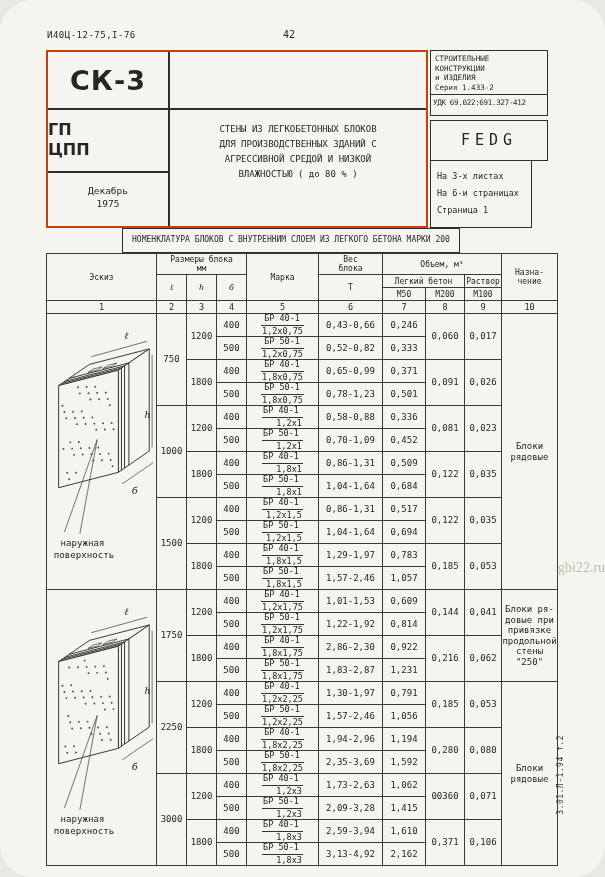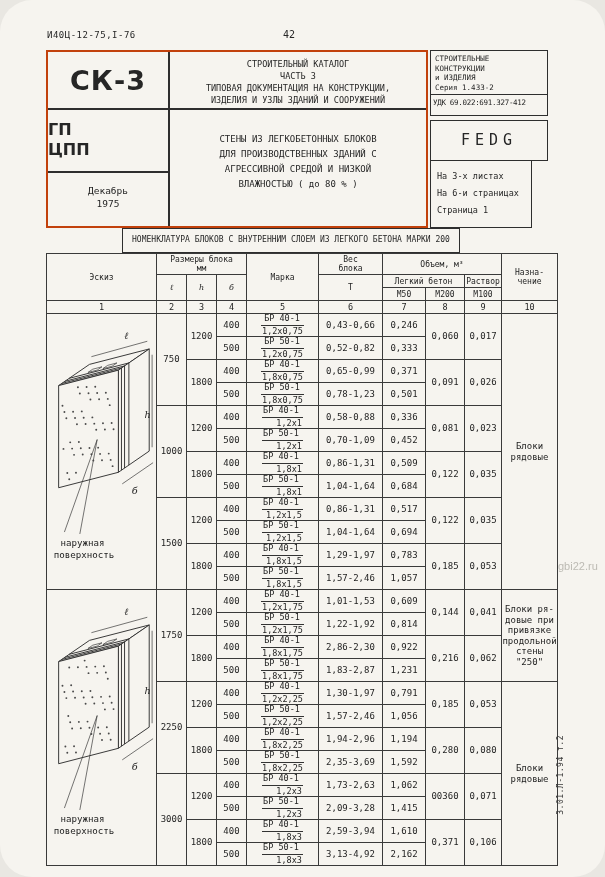--- a/index.html
+++ b/index.html
@@ -13,21 +13,21 @@
   .hdr-row1{display:flex;height:58px;border-bottom:2px solid #2e2e2e;box-sizing:border-box;}
   .cell-sk3{width:122px;border-right:2px solid #2e2e2e;box-sizing:border-box;
             font-family:"DejaVu Sans",sans-serif;font-weight:bold;font-size:27px;
             display:flex;align-items:center;justify-content:center;letter-spacing:1px;}
   .cell-title{flex:1;text-align:center;font-size:8.5px;line-height:12px;padding-top:6px;}
   .hdr-row2{display:flex;height:116px;}
   .hdr-col-left{width:122px;border-right:2px solid #2e2e2e;box-sizing:border-box;display:flex;flex-direction:column;}
   .cell-gp{height:63px;border-bottom:2px solid #2e2e2e;box-sizing:border-box;
            font-family:"DejaVu Sans",sans-serif;font-weight:bold;font-size:16px;line-height:20px;padding-top:10px;}
   .cell-date{flex:1;text-align:center;font-size:9.5px;line-height:13px;padding-top:11px;}
-  .cell-subject{flex:1;text-align:center;font-size:9px;line-height:15px;padding-top:22px;}
+  .cell-subject{flex:1;text-align:center;font-size:9px;line-height:15px;padding-top:12px;}
   
   .box-org{position:absolute;left:430px;top:50px;width:118px;height:66px;border:1.5px solid #2e2e2e;box-sizing:border-box;}
   .org-lines{font-size:7.5px;line-height:9.5px;padding:3px 0 2px 4px;}
   .org-udk{border-top:1.5px solid #2e2e2e;font-size:7.5px;padding:3px 1px 0 2px;letter-spacing:-.3px;}
   .box-stamp{position:absolute;left:430px;top:120px;width:118px;height:41px;border:1.5px solid #2e2e2e;box-sizing:border-box;
              text-align:center;font-size:15px;letter-spacing:5px;line-height:38px;}
   .box-sheets{position:absolute;left:430px;top:160px;width:102px;height:68px;border:1.5px solid #2e2e2e;box-sizing:border-box;
               font-size:8.5px;line-height:17px;padding:7px 0 0 6px;}
   
   .table-title{position:absolute;left:122px;top:228px;width:338px;height:25px;border:1.5px solid #2e2e2e;
@@ -46,39 +46,33 @@
   .mark-cell{text-align:left;padding-left:4px;}
   .frac{display:inline-block;text-align:right;font-size:8.5px;line-height:9.5px;vertical-align:middle;}
   .frac .n{display:block;border-bottom:1px solid #333;padding:0 4px 1px 1px;}
   .frac .d{display:block;padding:1px 1px 0 1px;}
   .sketch-cell{vertical-align:top;padding:2px 0 0 0;}
   .sketch-cell svg{display:block;margin:4px auto 0 auto;}
   .purpose-cell{text-align:left;padding-left:4px;font-size:8.5px;line-height:11px;}
   
   .side-code{position:absolute;left:556px;top:735px;writing-mode:vertical-rl;transform:rotate(180deg);
              font-size:8px;letter-spacing:.5px;color:#3a3a3a;}
-  .watermark{position:absolute;left:558px;top:560px;font-size:11px;color:#bdbbb4;font-family:Liberation Sans, sans-serif;}
+  .watermark{position:absolute;left:558px;top:560px;font-size:14px;color:#bdbbb4;font-family:Liberation Serif, serif;}
 </style>
 </head>
 <body>
 
 <div class="page">
 
   <div class="doc-code">И40Ц-12-75,I-76</div>
   <div class="page-num">42</div>
 
   <div class="hdr-main">
     <div class="hdr-row1">
       <div class="cell-sk3">СК-3</div>
-      <div class="cell-title">
-        <div>СТРОИТЕЛЬНЫЙ КАТАЛОГ</div>
-        <div>ЧАСТЬ 3</div>
-        <div>ТИПОВАЯ ДОКУМЕНТАЦИЯ НА КОНСТРУКЦИИ,</div>
-        <div>ИЗДЕЛИЯ И УЗЛЫ ЗДАНИЙ И СООРУЖЕНИЙ</div>
-      </div>
     </div>
     <div class="hdr-row2">
       <div class="hdr-col-left">
         <div class="cell-gp">
           <div>ГП</div>
           <div>ЦПП</div>
         </div>
         <div class="cell-date">
           <div>Декабрь</div>
           <div>1975</div>

